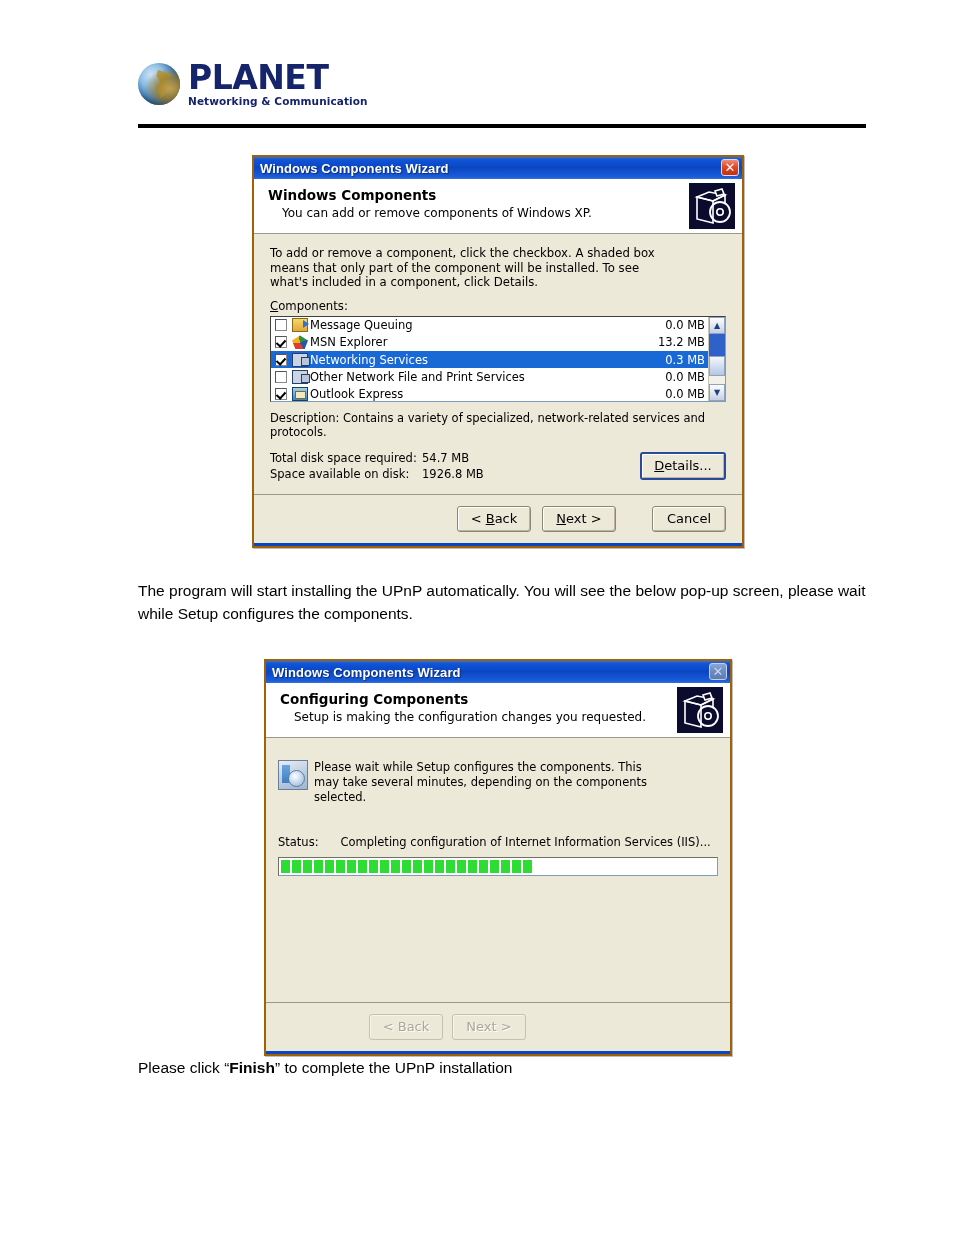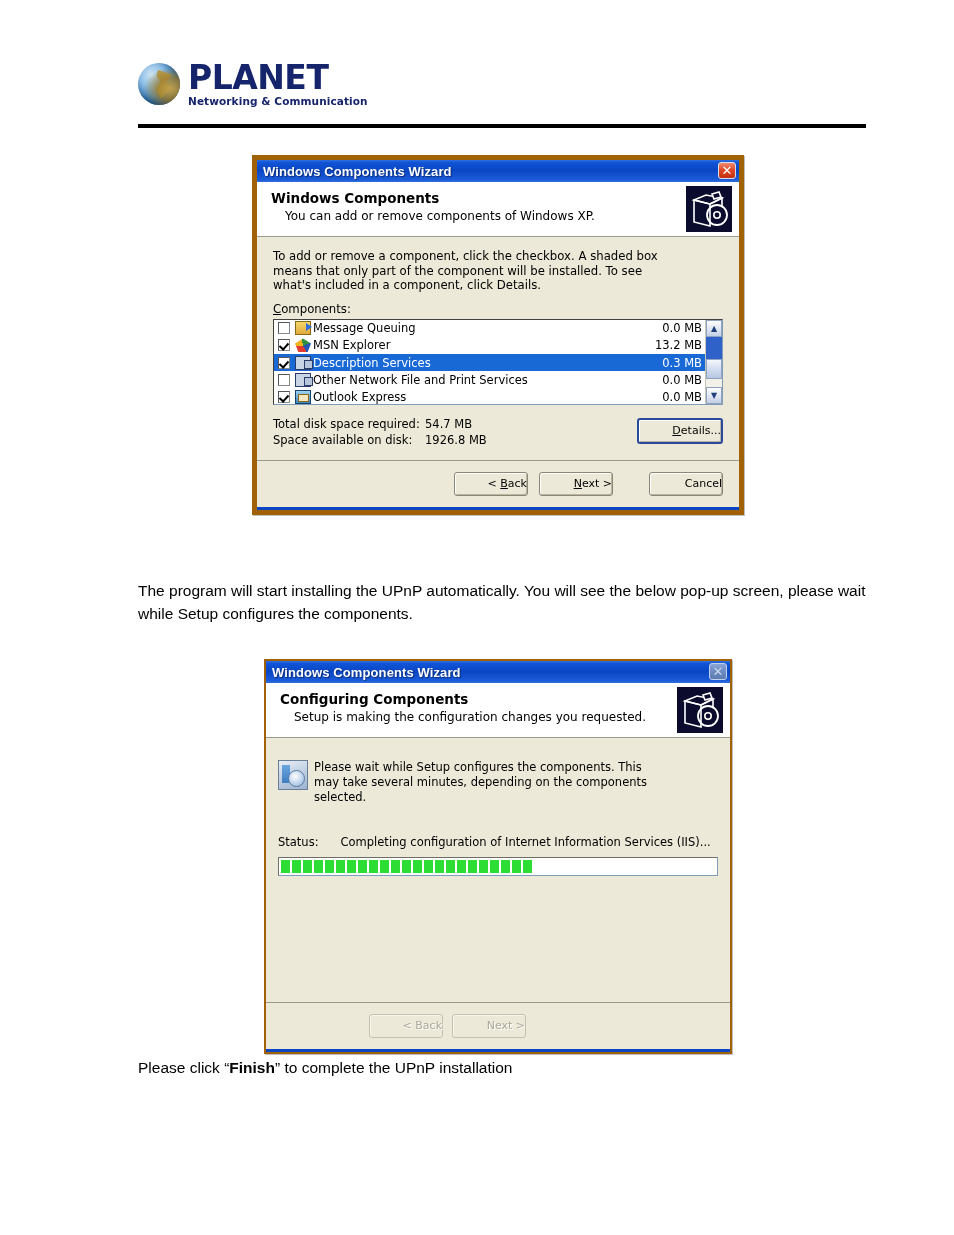--- a/index.html
+++ b/index.html
@@ -75,21 +75,21 @@
     line-height: 23px;
   }
   .para-1 { top: 579px; }
   .para-2 { top: 1056px; }
   .para b { font-weight: bold; }
 
   
   .dialog {
     position: absolute;
     background: #ece9d8;
-    border: 5px solid #a16207;
+    border: 2px solid #a16207;
     box-shadow: 1px 1px 0 rgba(0,0,0,.25);
     font-family: "Liberation Sans", sans-serif;
   }
   .titlebar {
     height: 22px;
     background: linear-gradient(180deg, #2f6fdd 0%, #1054d6 12%, #0a46c4 48%, #1a5ad8 88%, #2f6fdd 100%);
     display: flex; align-items: center;
     padding: 0 2px 0 6px;
     position: relative;
   }
@@ -268,27 +268,27 @@
     position: relative;
     height: 34px;
   }
   .disk-line { display: flex; line-height: 16px; }
   .disk-key { width: 152px; }
   .disk-val { }
 
   
   .btn {
     font-family: "DejaVu Sans", sans-serif;
-    font-size: 11px;
+    font-size: 13px;
     background: #ece9d8;
     border: 1px solid #8b8776;
     border-radius: 3px;
     padding: 4px 0 5px 0;
     min-width: 76px;
-    text-align: right;
+    text-align: center;
     color: #000;
     box-shadow: inset 1px 1px 0 #ffffff, inset -1px -1px 0 #b9b5a2;
   }
   .btn u { text-decoration: underline; }
   .btn.default { border: 2px solid #2a4b9b; }
   .btn.disabled { color: #aba89a; text-shadow: 1px 1px 0 #fff; box-shadow: inset 1px 1px 0 #f7f5ec; border-color: #c4c1b1; }
   .btn-details {
     position: absolute; right: 0; top: 2px;
     min-width: 86px;
   }
@@ -410,21 +410,21 @@
         <div class="list-row">
           <span class="chk checked"></span>
           <span class="row-icon ico-msn"></span>
           <span class="row-label">MSN Explorer</span>
           <span class="row-size">13.2 MB</span>
         </div>
 
         <div class="list-row selected">
           <span class="chk checked"></span>
           <span class="row-icon ico-net"></span>
-          <span class="row-label">Description Services</span>
+          <span class="row-label">Networking Services</span>
           <span class="row-size">0.3 MB</span>
         </div>
 
         <div class="list-row">
           <span class="chk"></span>
           <span class="row-icon ico-net"></span>
           <span class="row-label">Other Network File and Print Services</span>
           <span class="row-size">0.0 MB</span>
         </div>
 
@@ -439,20 +439,21 @@
 
       <div class="scrollbar">
         <div class="sb-btn">▲</div>
         <div class="sb-track">
           <div class="sb-thumb"></div>
         </div>
         <div class="sb-btn">▼</div>
       </div>
     </div>
 
+    <div class="description">Description:   Contains a variety of specialized, network-related services and protocols.</div>
 
     <div class="disk-block">
       <div class="disk-line">
         <span class="disk-key">Total disk space required:</span>
         <span class="disk-val">54.7 MB</span>
       </div>
       <div class="disk-line">
         <span class="disk-key">Space available on disk:</span>
         <span class="disk-val">1926.8 MB</span>
       </div>

